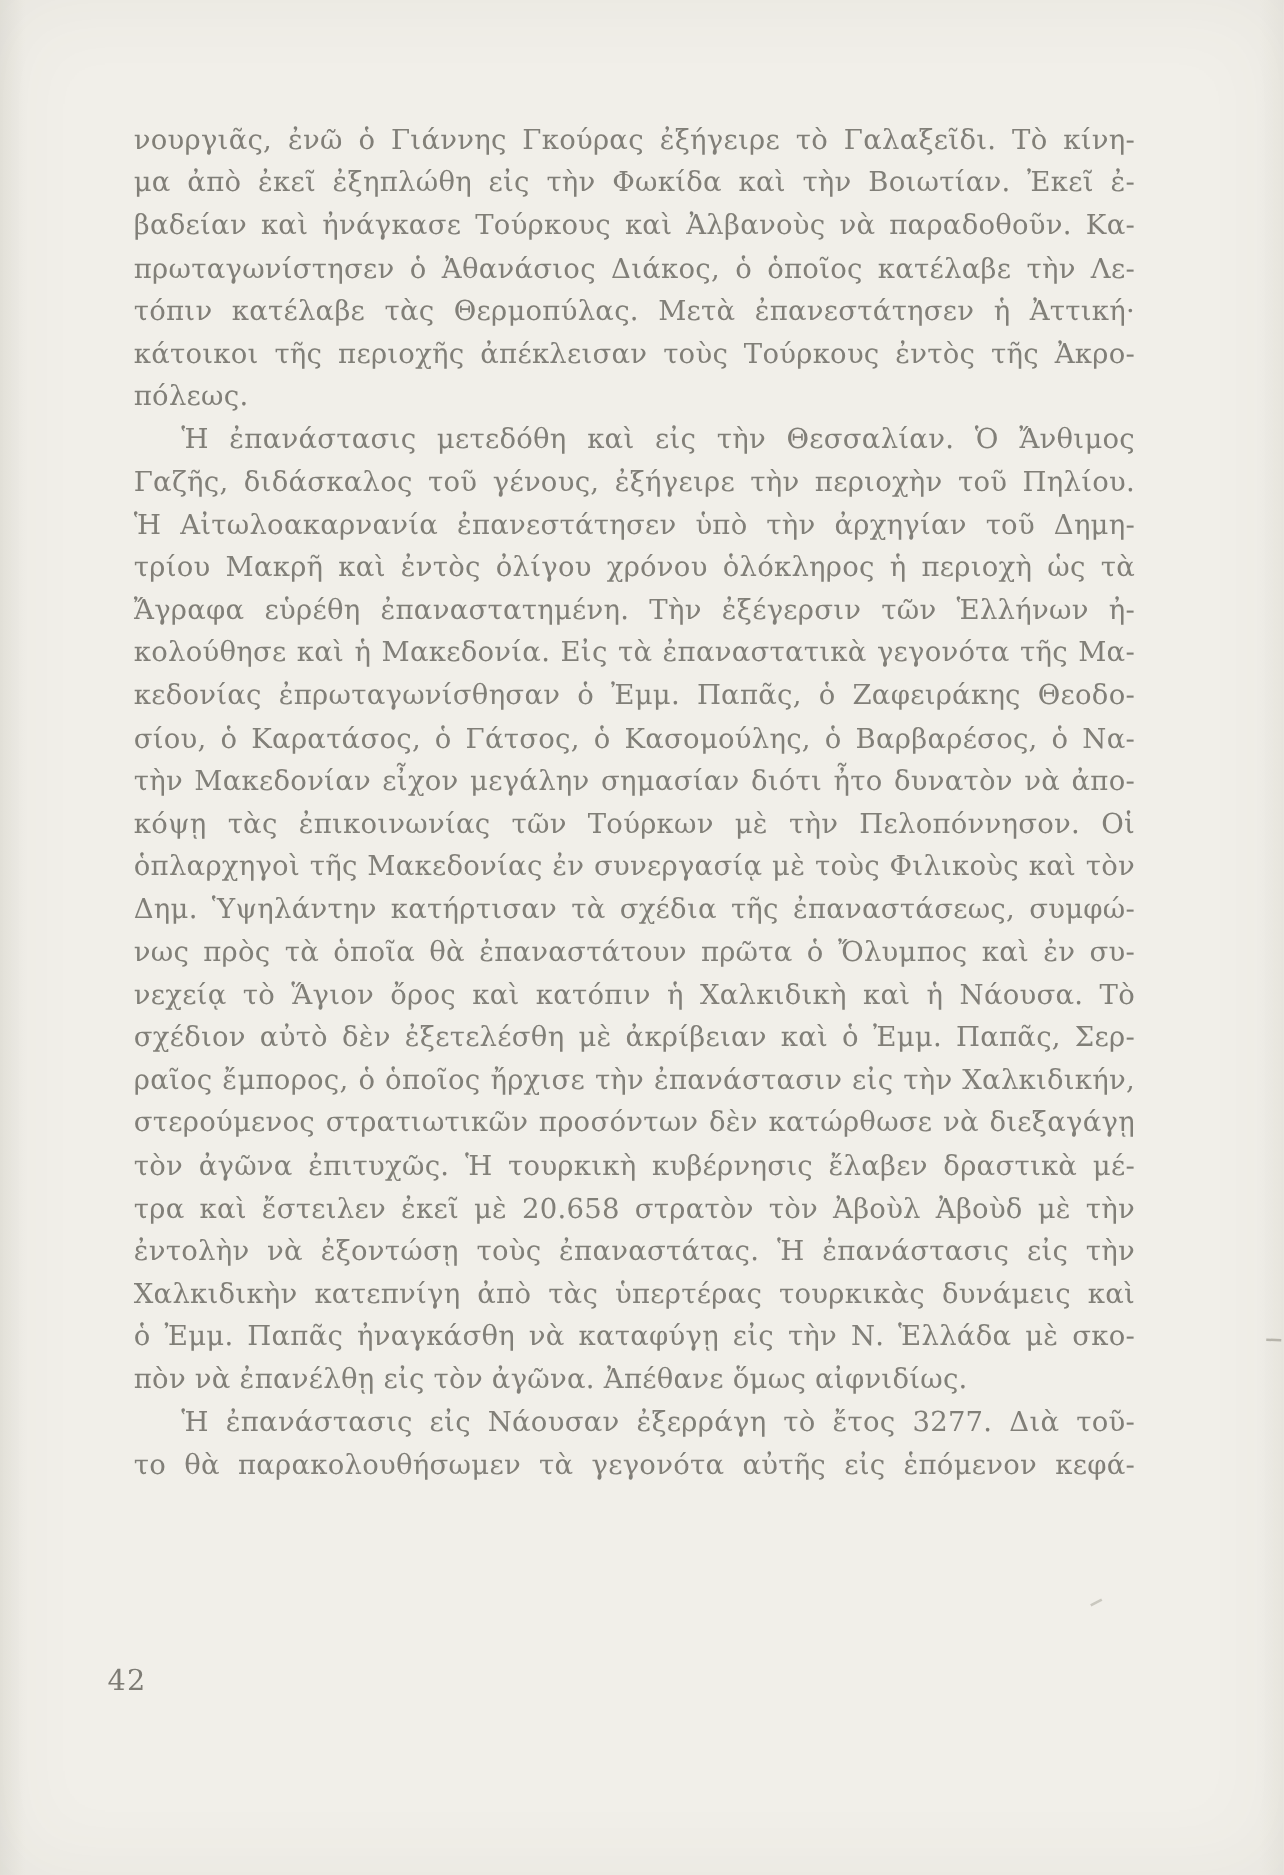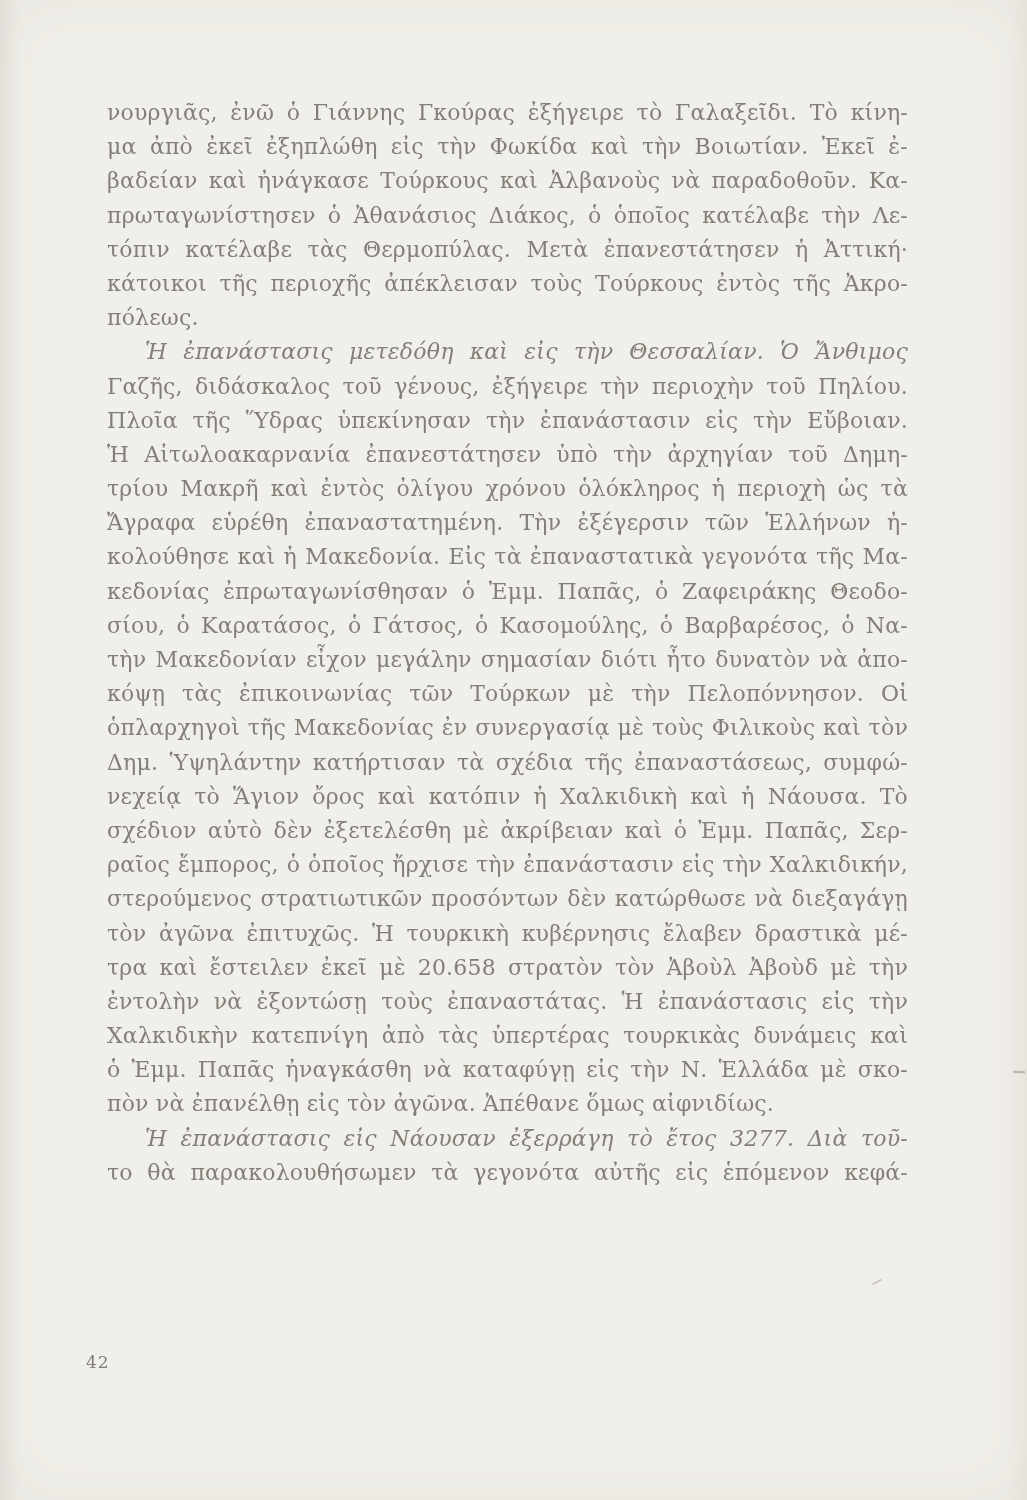--- a/index.html
+++ b/index.html
@@ -36,30 +36,28 @@
     text-align: justify;
     text-align-last: justify;
     height: 34.2px;
     overflow: hidden;
   }
   .line.last {
     text-align-last: left;
   }
   .line.indent {
     text-indent: 38px;
-    font-style: italic;
   }
   .page-number {
     position: absolute;
     left: 86px;
     top: 1332px;
-    font-size: 17px;
+    font-size: 23px;
     color: #7e7c75;
     letter-spacing: 1px;
-    margin-top: 20px;
   }
   .artifact {
     position: absolute;
     background: #aaa79d;
   }
   .artifact.a1 {
     left: 1013px;
     top: 1071px;
     width: 12px;
     height: 2px;
@@ -82,31 +80,31 @@
   <div class="text-block" id="text-block">
       <div class="line">νουργιᾶς, ἐνῶ ὁ Γιάννης Γκούρας ἐξήγειρε τὸ Γαλαξεῖδι. Τὸ κίνη-</div>
       <div class="line">μα ἀπὸ ἐκεῖ ἐξηπλώθη εἰς τὴν Φωκίδα καὶ τὴν Βοιωτίαν. Ἐκεῖ ἐ-</div>
       <div class="line">βαδείαν καὶ ἠνάγκασε Τούρκους καὶ Ἀλβανοὺς νὰ παραδοθοῦν. Κα-</div>
       <div class="line">πρωταγωνίστησεν ὁ Ἀθανάσιος Διάκος, ὁ ὁποῖος κατέλαβε τὴν Λε-</div>
       <div class="line">τόπιν κατέλαβε τὰς Θερμοπύλας. Μετὰ ἐπανεστάτησεν ἡ Ἀττική·</div>
       <div class="line">κάτοικοι τῆς περιοχῆς ἀπέκλεισαν τοὺς Τούρκους ἐντὸς τῆς Ἀκρο-</div>
       <div class="line last">πόλεως.</div>
       <div class="line indent">Ἡ ἐπανάστασις μετεδόθη καὶ εἰς τὴν Θεσσαλίαν. Ὁ Ἄνθιμος</div>
       <div class="line">Γαζῆς, διδάσκαλος τοῦ γένους, ἐξήγειρε τὴν περιοχὴν τοῦ Πηλίου.</div>
-      <div class="line">Πλοῖα τῆς Ὕδρας ὑπεκίνησαν τὴν ἐπανάστασιν εἰς τὴν Εὔβοιαν.</div>
       <div class="line">Ἡ Αἰτωλοακαρνανία ἐπανεστάτησεν ὑπὸ τὴν ἀρχηγίαν τοῦ Δημη-</div>
       <div class="line">τρίου Μακρῆ καὶ ἐντὸς ὀλίγου χρόνου ὁλόκληρος ἡ περιοχὴ ὡς τὰ</div>
       <div class="line">Ἄγραφα εὑρέθη ἐπαναστατημένη. Τὴν ἐξέγερσιν τῶν Ἑλλήνων ἠ-</div>
       <div class="line">κολούθησε καὶ ἡ Μακεδονία. Εἰς τὰ ἐπαναστατικὰ γεγονότα τῆς Μα-</div>
       <div class="line">κεδονίας ἐπρωταγωνίσθησαν ὁ Ἐμμ. Παπᾶς, ὁ Ζαφειράκης Θεοδο-</div>
       <div class="line">σίου, ὁ Καρατάσος, ὁ Γάτσος, ὁ Κασομούλης, ὁ Βαρβαρέσος, ὁ Να-</div>
       <div class="line">τὴν Μακεδονίαν εἶχον μεγάλην σημασίαν διότι ἦτο δυνατὸν νὰ ἀπο-</div>
       <div class="line">κόψῃ τὰς ἐπικοινωνίας τῶν Τούρκων μὲ τὴν Πελοπόννησον. Οἱ</div>
       <div class="line">ὁπλαρχηγοὶ τῆς Μακεδονίας ἐν συνεργασίᾳ μὲ τοὺς Φιλικοὺς καὶ τὸν</div>
       <div class="line">Δημ. Ὑψηλάντην κατήρτισαν τὰ σχέδια τῆς ἐπαναστάσεως, συμφώ-</div>
+      <div class="line">νως πρὸς τὰ ὁποῖα θὰ ἐπαναστάτουν πρῶτα ὁ Ὄλυμπος καὶ ἐν συ-</div>
       <div class="line">νεχείᾳ τὸ Ἅγιον ὄρος καὶ κατόπιν ἡ Χαλκιδικὴ καὶ ἡ Νάουσα. Τὸ</div>
       <div class="line">σχέδιον αὐτὸ δὲν ἐξετελέσθη μὲ ἀκρίβειαν καὶ ὁ Ἐμμ. Παπᾶς, Σερ-</div>
       <div class="line">ραῖος ἔμπορος, ὁ ὁποῖος ἤρχισε τὴν ἐπανάστασιν εἰς τὴν Χαλκιδικήν,</div>
       <div class="line">στερούμενος στρατιωτικῶν προσόντων δὲν κατώρθωσε νὰ διεξαγάγῃ</div>
       <div class="line">τὸν ἀγῶνα ἐπιτυχῶς. Ἡ τουρκικὴ κυβέρνησις ἔλαβεν δραστικὰ μέ-</div>
       <div class="line">τρα καὶ ἔστειλεν ἐκεῖ μὲ 20.658 στρατὸν τὸν Ἀβοὺλ Ἀβοὺδ μὲ τὴν</div>
       <div class="line">ἐντολὴν νὰ ἐξοντώσῃ τοὺς ἐπαναστάτας. Ἡ ἐπανάστασις εἰς τὴν</div>
       <div class="line">Χαλκιδικὴν κατεπνίγη ἀπὸ τὰς ὑπερτέρας τουρκικὰς δυνάμεις καὶ</div>
       <div class="line">ὁ Ἐμμ. Παπᾶς ἠναγκάσθη νὰ καταφύγῃ εἰς τὴν Ν. Ἑλλάδα μὲ σκο-</div>
       <div class="line last">πὸν νὰ ἐπανέλθῃ εἰς τὸν ἀγῶνα. Ἀπέθανε ὅμως αἰφνιδίως.</div>

